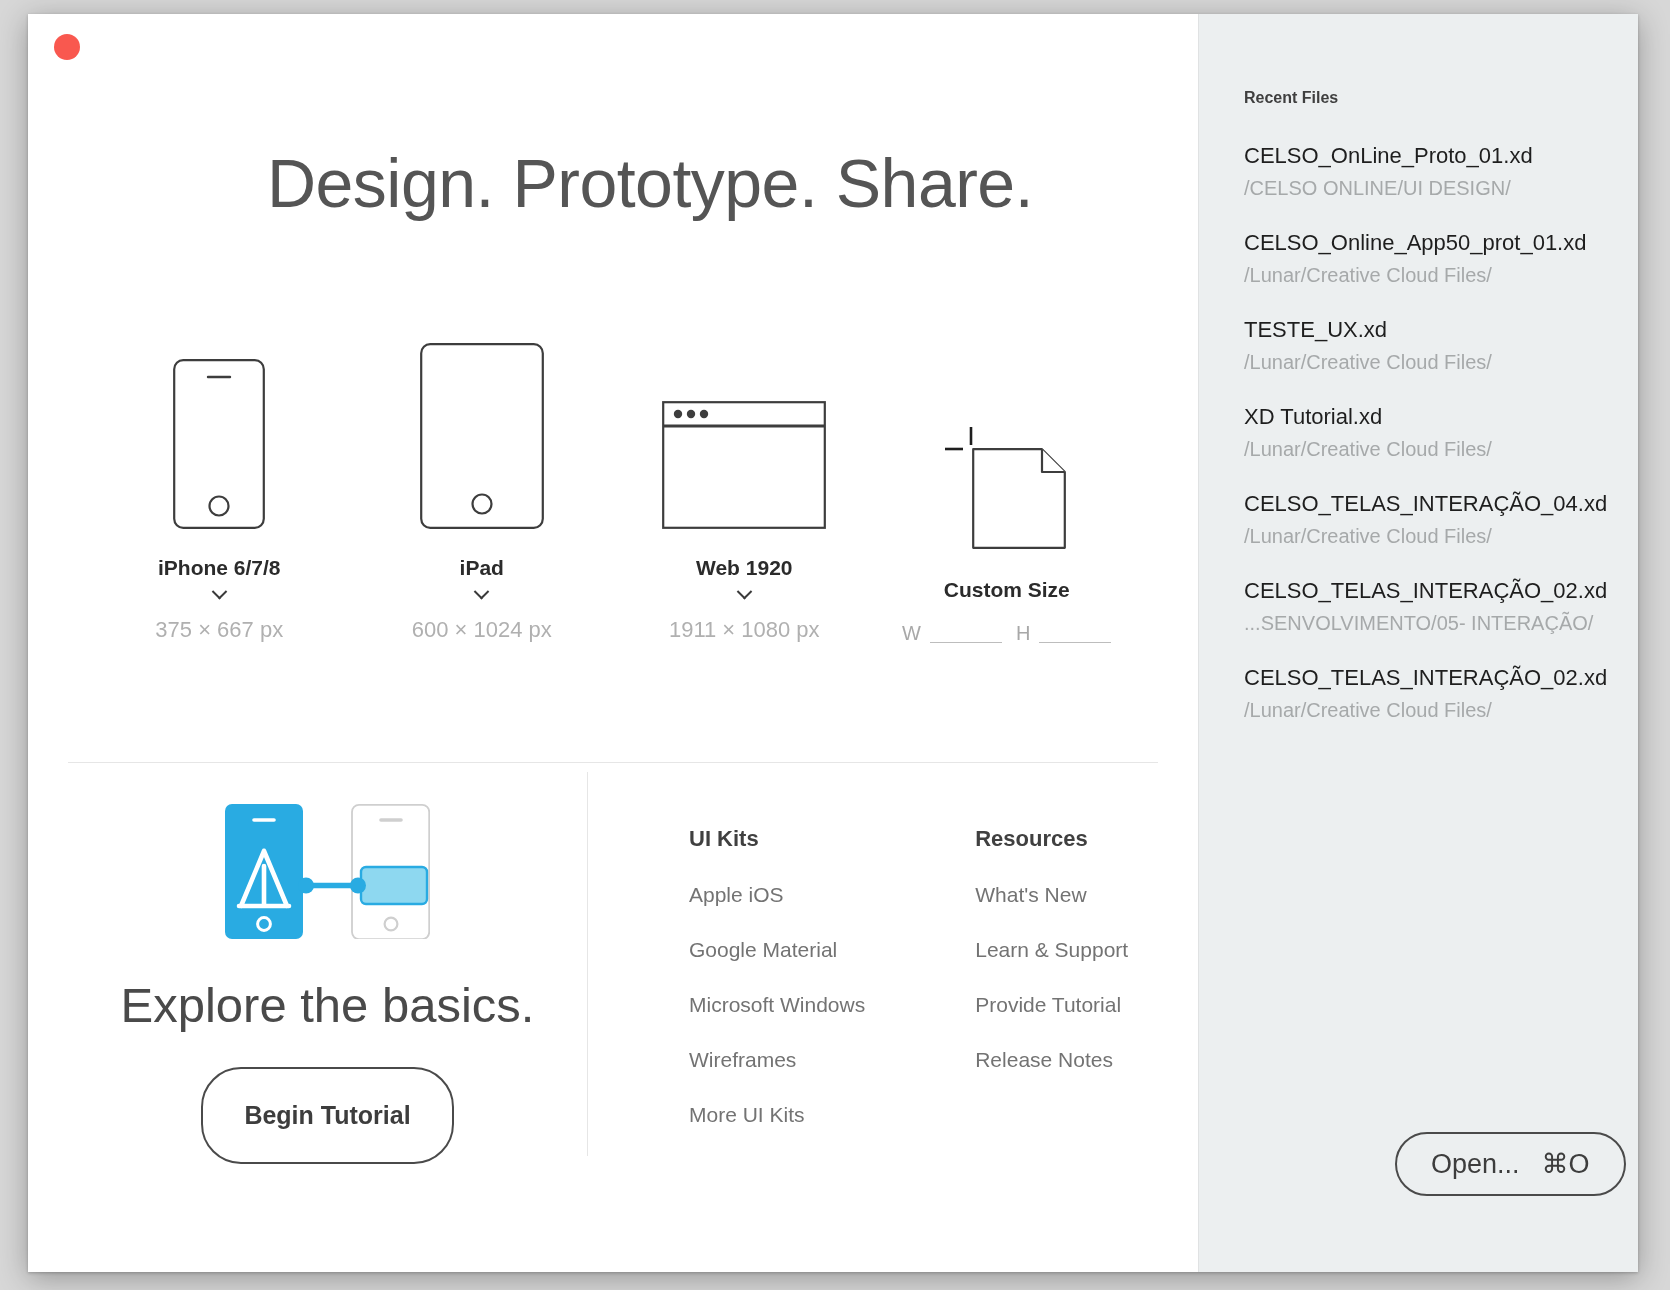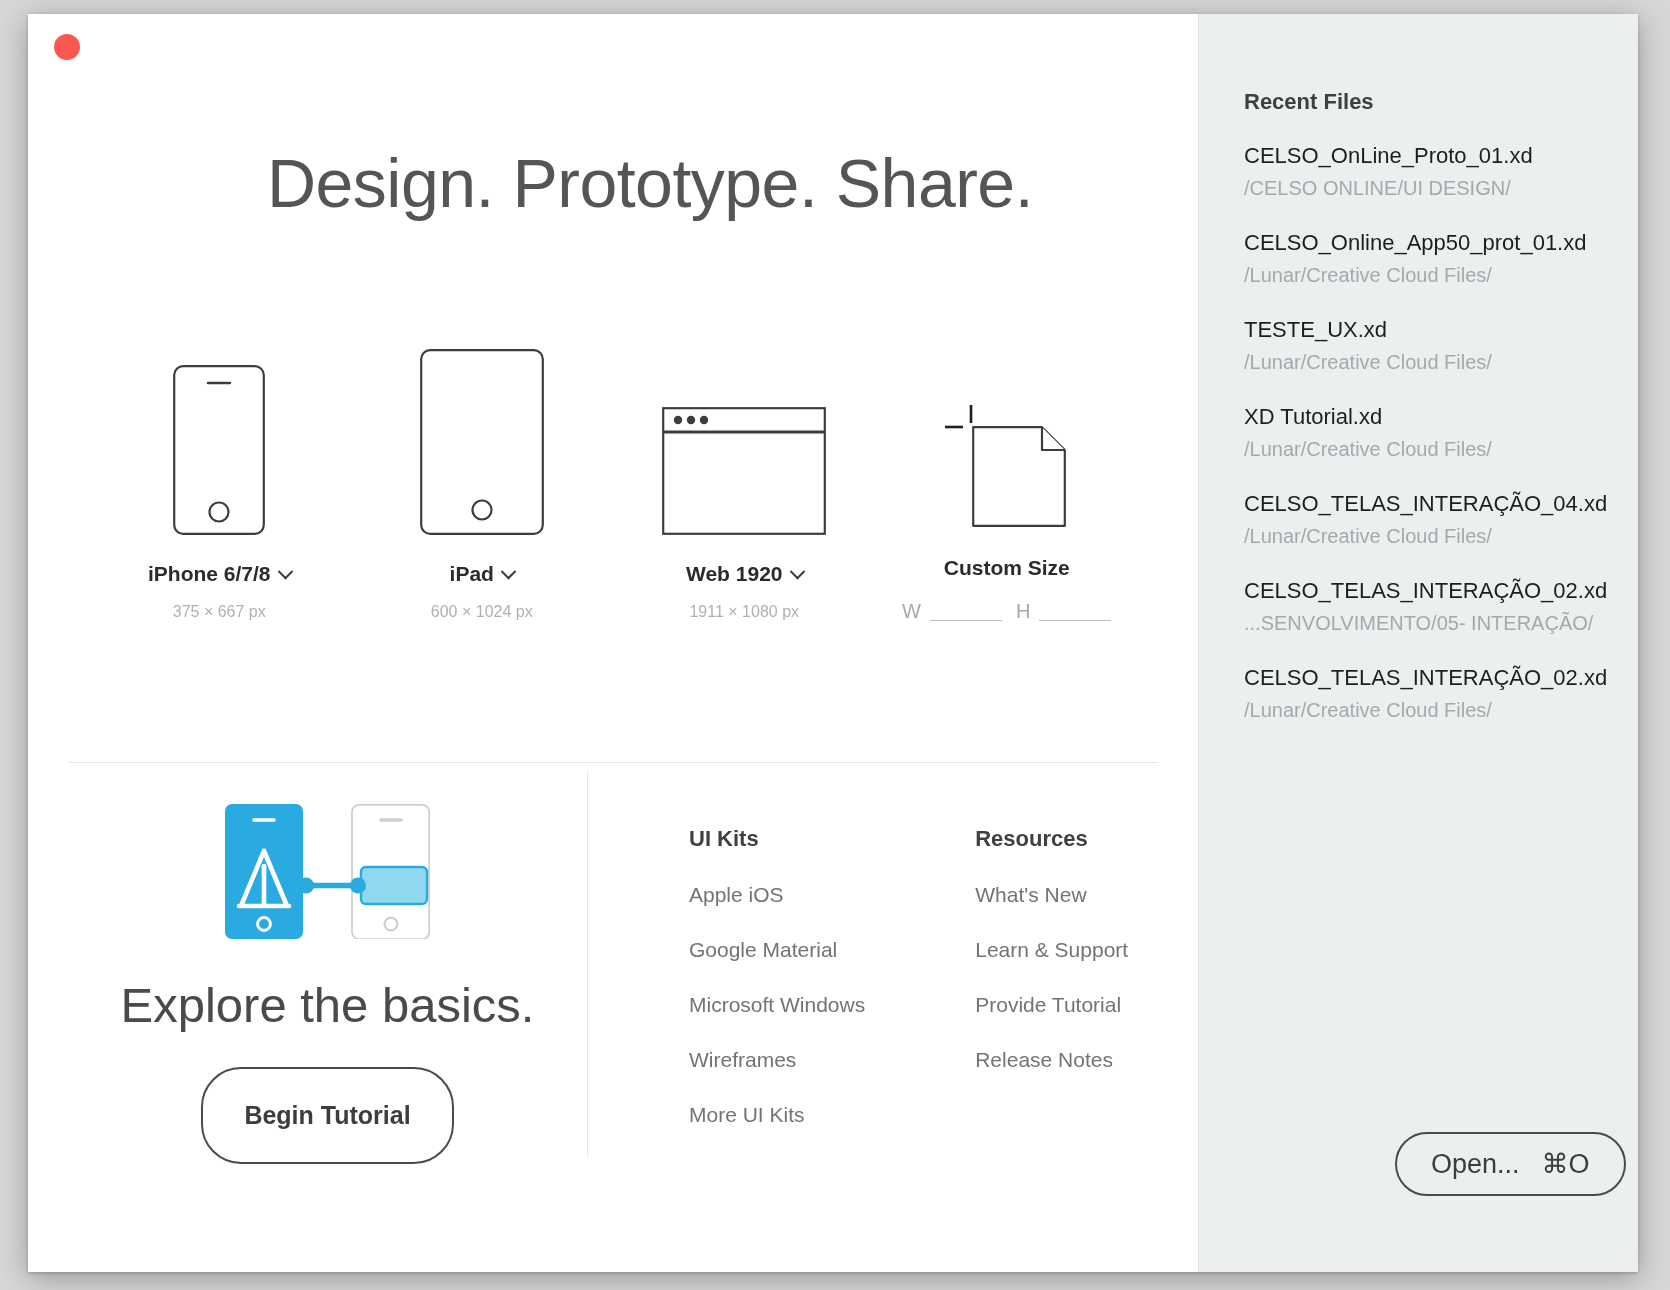--- a/index.html
+++ b/index.html
@@ -82,32 +82,33 @@
   }
   .preset-label {
     margin-top: 27px;
     font-size: 21px;
     font-weight: bold;
     color: #2b2b2b;
     display: flex;
     align-items: center;
     gap: 9px;
     white-space: nowrap;
+    flex-direction: column;
   }
   .chev {
     display: inline-block;
     width: 11px;
     height: 11px;
     border-right: 2px solid #3a3a3a;
     border-bottom: 2px solid #3a3a3a;
     transform: rotate(45deg) translate(-2px,-2px);
   }
   .preset-dims {
     margin-top: 17px;
-    font-size: 16px;
+    font-size: 22px;
     color: #b0b0b0;
     white-space: nowrap;
   }
 
   
   .custom-fields {
     margin-top: 15px;
     display: flex;
     align-items: flex-end;
     gap: 14px;
@@ -204,21 +205,21 @@
     position: relative;
     flex: 1 1 auto;
     height: 100%;
     background: #eceff0;
     border-left: 1px solid #e0e2e3;
   }
   #recent-title {
     position: absolute;
     left: 45px;
     top: 75px;
-    font-size: 22px;
+    font-size: 16px;
     font-weight: bold;
     color: #3f3f3f;
   }
   #recent-list {
     position: absolute;
     left: 45px;
     top: 129px;
     right: 18px;
   }
   .recent-item { margin-bottom: 30px; cursor: pointer; }

